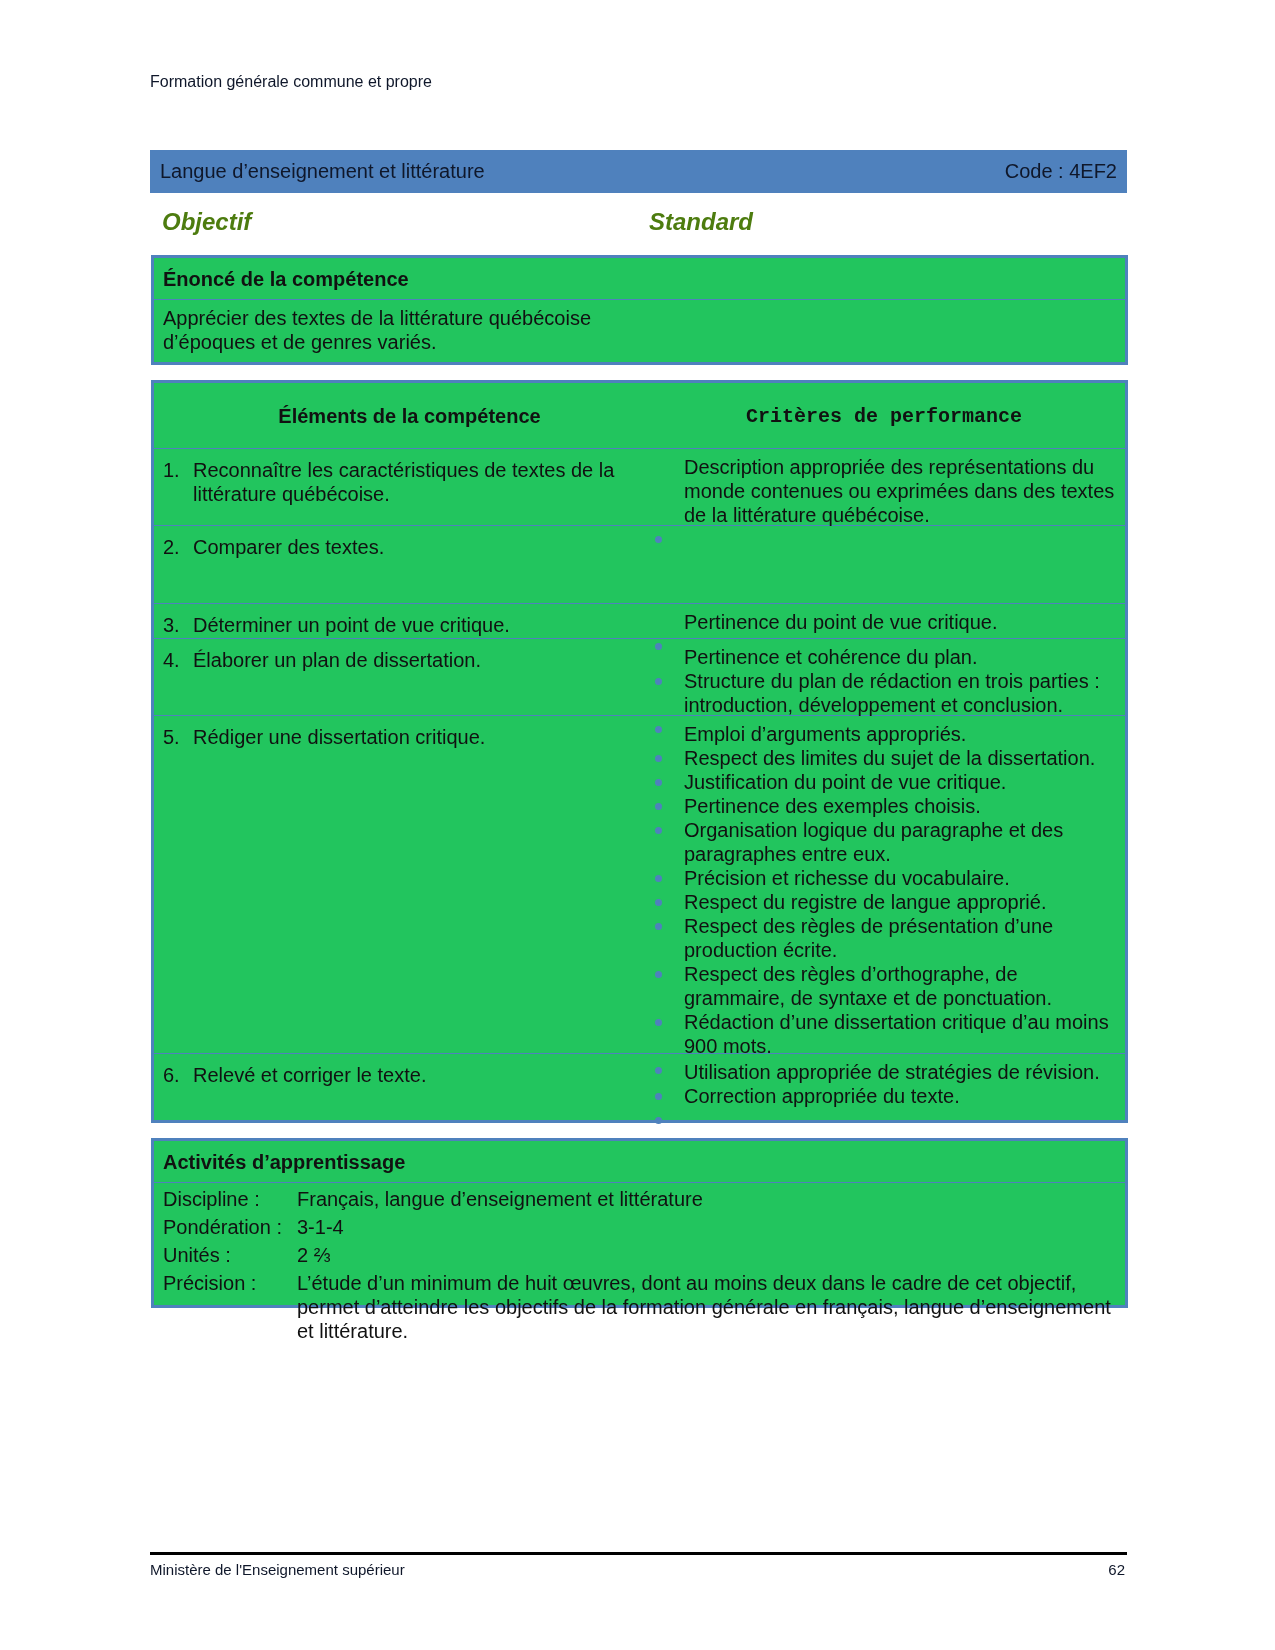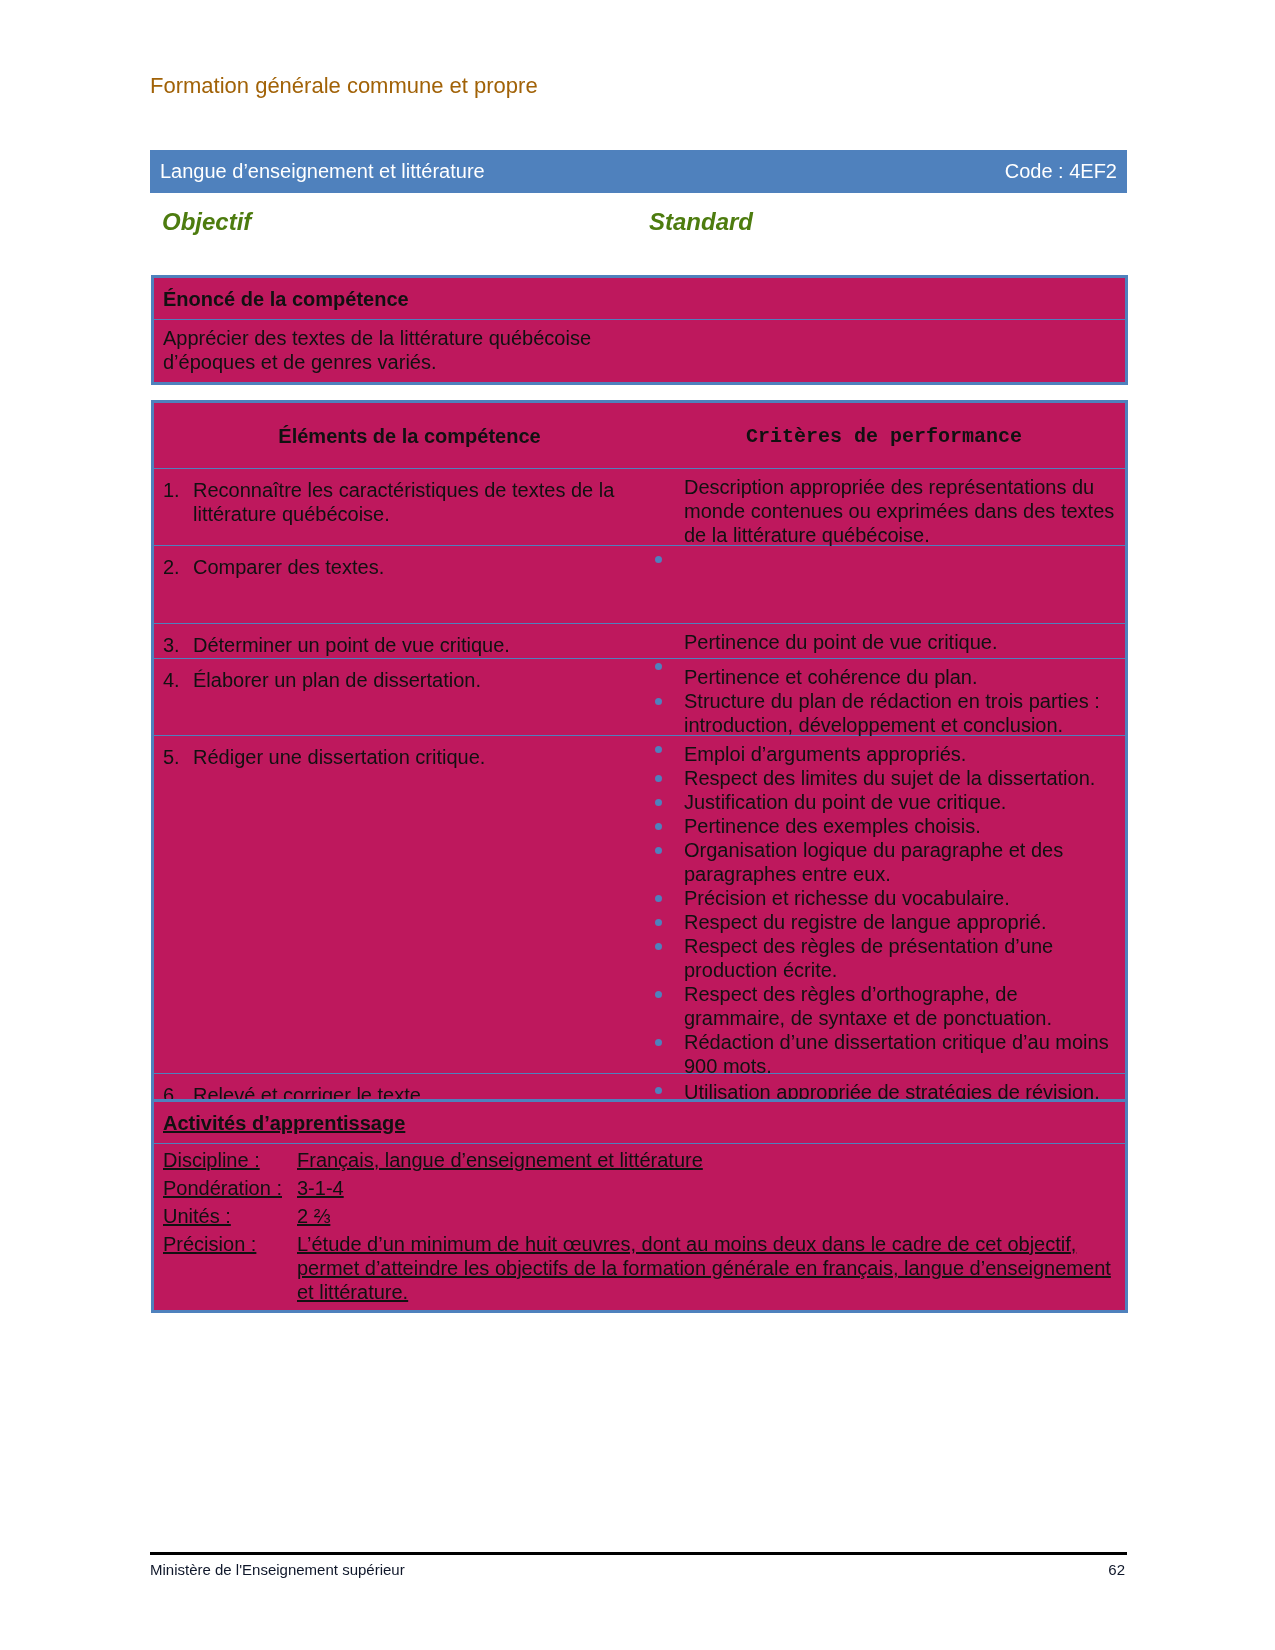--- a/index.html
+++ b/index.html
@@ -2,38 +2,38 @@
 <html><head>
 <meta charset="utf-8">
 <style>
   html, body { margin: 0; padding: 0; background: #ffffff; }
   body {
     width: 1275px; height: 1650px; position: relative; overflow: hidden;
     font-family: "Liberation Sans", sans-serif; color: #111;
   }
   .top-title {
     position: absolute; left: 150px; top: 73px;
-    font-size: 22px; color: #a16207;
+    font-size: 16px; color: #0f172a;
   }
   .course-bar {
     position: absolute; left: 150px; top: 150px; width: 977px; height: 43px;
-    background: #4f81bd; color: #ffffff; font-size: 20px;
+    background: #4f81bd; color: #0f172a; font-size: 20px;
     display: flex; align-items: center; justify-content: space-between;
     box-sizing: border-box; padding: 0 10px 0 10px;
   }
   .labels-row {
     position: absolute; left: 150px; top: 208px; width: 977px; height: 34px;
     font-size: 24px; font-weight: bold; font-style: italic; color: #4d7c0f;
   }
   .labels-row .lbl-left { position: absolute; left: 12px; top: 0; }
   .labels-row .lbl-right { position: absolute; left: 499px; top: 0; }
 
   .box {
     position: absolute; left: 151px; width: 977px;
-    border: 3px solid #4f81bd; box-sizing: border-box; background: #be185d; margin-top: 20px;
+    border: 3px solid #4f81bd; box-sizing: border-box; background: #22c55e;
   }
   .box-head {
     font-weight: bold; font-size: 20px; padding: 10px 9px 8px 9px;
     border-bottom: 1px solid #4f81bd; display: flex;
   }
   .box-body { font-size: 20px; line-height: 24px; padding: 6px 9px 6px 9px; }
 
   #box-enonce { top: 255px; height: 110px; }
   #box-enonce .box-body { width: 460px; }
 
@@ -53,21 +53,21 @@
   ul.crit li { display: flex; align-items: flex-end; }
   ul.crit li .bullet {
     width: 32px; flex: none; position: relative;
   }
   ul.crit li .bullet::before {
     content: ""; position: absolute; left: 3px; top: 9px;
     width: 7px; height: 7px; border-radius: 50%; background: #4f81bd;
   }
   ul.crit li .crit-text { flex: 1; }
 
-  #box-activites { top: 1079px; height: 214px; text-decoration: underline; }
+  #box-activites { top: 1138px; height: 170px; }
   .act-body { padding: 4px 9px 6px 9px; font-size: 20px; }
   .act-row { display: flex; line-height: 24px; margin-bottom: 4px; }
   .act-key { width: 134px; flex: none; }
   .act-val { flex: 1; }
 
   .footer-line {
     position: absolute; left: 150px; top: 1552px; width: 977px; height: 3px; background: #000;
   }
   .footer {
     position: absolute; left: 150px; top: 1561px; width: 975px;

